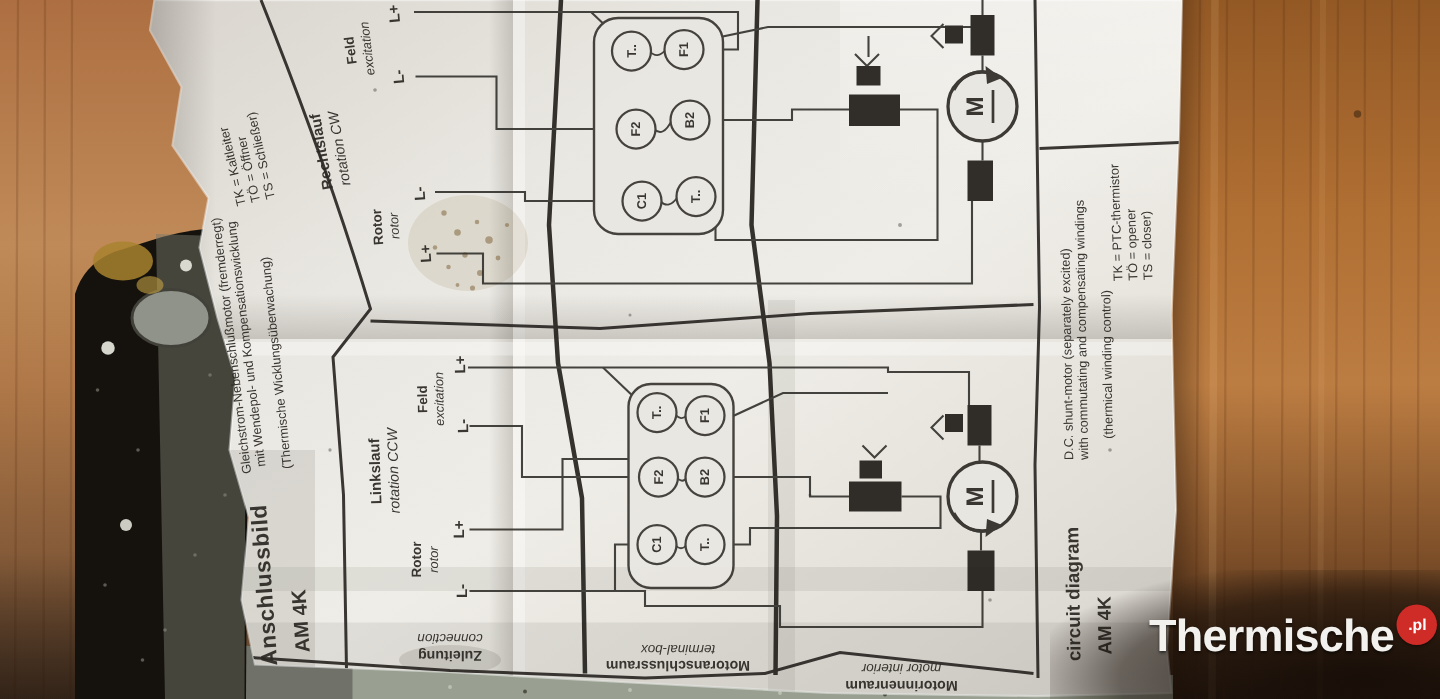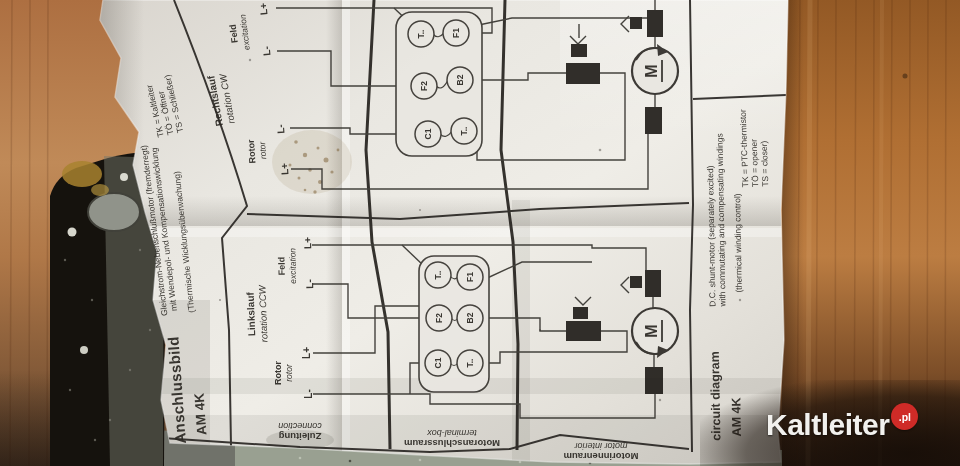--- a/index.html
+++ b/index.html
@@ -370,17 +370,17 @@
 <div class="t" style="left:738px;top:243px;font-size:8.5px;transform:translate(-50%,-50%) rotate(-91deg);">(thermical winding control)</div>
 <div class="t tl" style="left:754px;top:148px;font-size:8.5px;transform:translate(-50%,-50%) rotate(-92deg);">
   <div>TK = PTC-thermistor</div>
   <div>TÖ = opener</div>
   <div>TS = closer)</div>
 </div>
 
 <div style="position:absolute;left:700px;top:380px;width:260px;height:86px;
             background:radial-gradient(ellipse at 80% 85%, rgba(22,13,7,.92) 0%, rgba(22,13,7,.55) 55%, rgba(22,13,7,0) 78%);"></div>
 <div class="wm">
-  <span class="wm-text">Kaltleiter</span>
+  <span class="wm-text">Thermische</span>
   <span class="wm-dot">.pl</span>
 </div>
 
 </div>
 
 </body></html>

